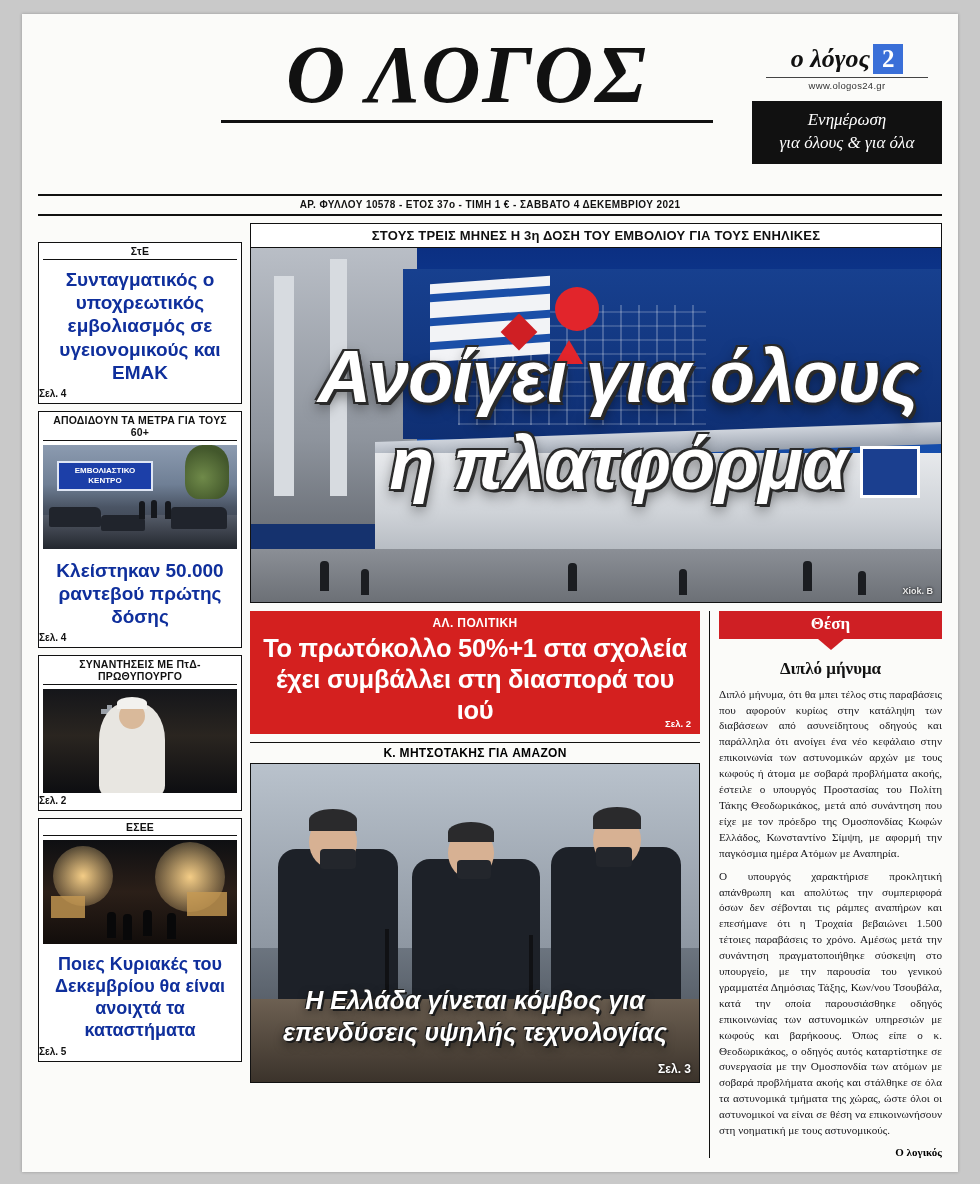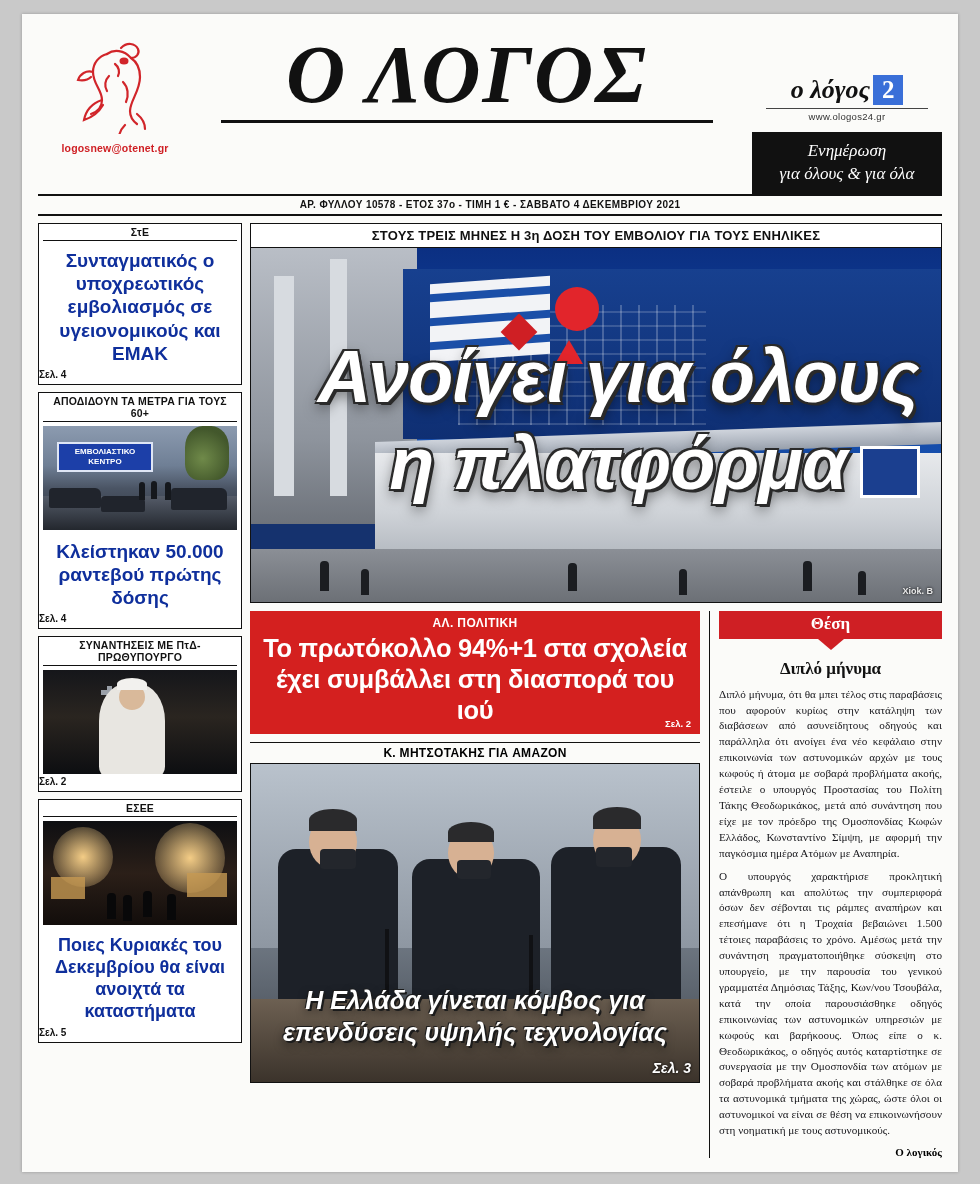--- a/index.html
+++ b/index.html
@@ -78,21 +78,20 @@
     font-weight: bold;
     font-size: 16.5px;
     letter-spacing: 0.4px;
     color: #111;
   }
   .brand-block {
     position: absolute;
     right: 16px;
     top: 30px;
     width: 190px;
-    margin-top: 31px;
   }
   .brand-logo {
     display: flex;
     align-items: flex-end;
     justify-content: center;
     gap: 3px;
   }
   .brand-logo-text {
     font-family: "Liberation Serif", serif;
     font-style: italic;
@@ -156,20 +155,21 @@
 
   
   .content {
     display: flex;
     margin: 7px 16px 0 16px;
     height: 935px;
   }
   .col-left {
     width: 204px;
     flex: none;
+    margin-top: 19px;
   }
   .col-main {
     flex: 1;
     margin-left: 8px;
     display: flex;
     flex-direction: column;
   }
 
   
   .lcard {
@@ -509,23 +509,22 @@
     font-style: italic;
     font-weight: bold;
     color: #fff;
     font-size: 25px;
     line-height: 1.28;
     text-shadow: 2px 2px 0 #1c1c1c, -1px -1px 0 #1c1c1c, 0 4px 10px rgba(0,0,0,0.6);
   }
   .mits-sel {
     position: absolute; right: 8px; bottom: 6px;
     font-family: "Liberation Sans", sans-serif;
-    font-weight: bold; font-size: 14px; color: #fff;
+    font-weight: bold; font-size: 12px; color: #fff;
     text-shadow: 0 0 3px #000;
-    font-style: italic;
   }
 
   
   .thesi-banner {
     position: relative;
     background: #cf1f24;
     color: #fff;
     text-align: center;
     font-family: "Liberation Serif", serif;
     font-size: 17px;
@@ -566,39 +565,20 @@
   }
 </style>
 </head>
 <body>
 
 <div id="page">
   <div id="paper">
 
     <div class="masthead">
 
-      <div class="logo-block">
-        <svg class="logo-rooster" viewBox="0 0 104 104">
-          <g fill="none" stroke="#d1252a" stroke-width="2.2" stroke-linecap="round">
-            <path d="M58 18c6-6 14-5 17 1 2 5-2 9-7 9"></path>
-            <path d="M44 24c-8 2-14 9-14 18 0 12 9 18 9 28 0 8-5 12-11 14"></path>
-            <path d="M68 28c6 4 9 11 9 19 0 14-10 24-10 34 0 6 3 10 7 13"></path>
-            <path d="M44 24c7-5 17-4 24 4"></path>
-            <path d="M30 42c-7-2-13 2-15 8 6 1 10 0 13-3"></path>
-            <path d="M39 70c-9 3-16 10-18 20 9-3 15-8 19-15"></path>
-            <path d="M52 34c4 3 5 8 3 12"></path>
-            <path d="M60 52c5 5 6 13 3 20"></path>
-            <path d="M46 46c-4 4-5 10-2 15"></path>
-            <path d="M74 84c5 4 8 9 8 15"></path>
-            <path d="M62 95c-4 4-6 8-6 13"></path>
-          </g>
-          <ellipse cx="61" cy="31" rx="4.5" ry="3.5" fill="#d1252a"></ellipse>
-        </svg>
-        <div class="logo-email">logosnew@otenet.gr</div>
-      </div>
 
       <div class="title-block">
         <div class="paper-title">Ο ΛΟΓΟΣ</div>
         <div class="title-rule"></div>
       </div>
 
       <div class="brand-block">
         <div class="brand-logo">
           <span class="brand-logo-text">ο λόγος</span>
           <span class="brand-logo-mark">2</span>
@@ -706,21 +686,21 @@
           </div>
           <div class="lead-credit">Xiok. B</div>
         </div>
 
         <div class="lower">
 
           <div class="lower-left">
 
             <div class="redbox">
               <div class="redbox-kicker">ΑΛ. ΠΟΛΙΤΙΚΗ</div>
-              <div class="redbox-head">Το πρωτόκολλο 94%+1 στα σχολεία έχει συμβάλλει στη διασπορά του ιού</div>
+              <div class="redbox-head">Το πρωτόκολλο 50%+1 στα σχολεία έχει συμβάλλει στη διασπορά του ιού</div>
               <div class="redbox-sel">Σελ. 2</div>
             </div>
 
             <div class="mits-kicker">Κ. ΜΗΤΣΟΤΑΚΗΣ ΓΙΑ AMAZON</div>
             <div class="mits-photo">
               <div class="mits-backdrop"></div>
 
               <div class="mits-person" style="left:6%;  width:120px; height:150px;"></div>
               <div class="mits-head" style="left:13%; bottom:calc(26% + 130px); width:48px; height:54px;"></div>
               <div class="mits-hair" style="left:13%; bottom:calc(26% + 168px); width:48px; height:22px;"></div>

